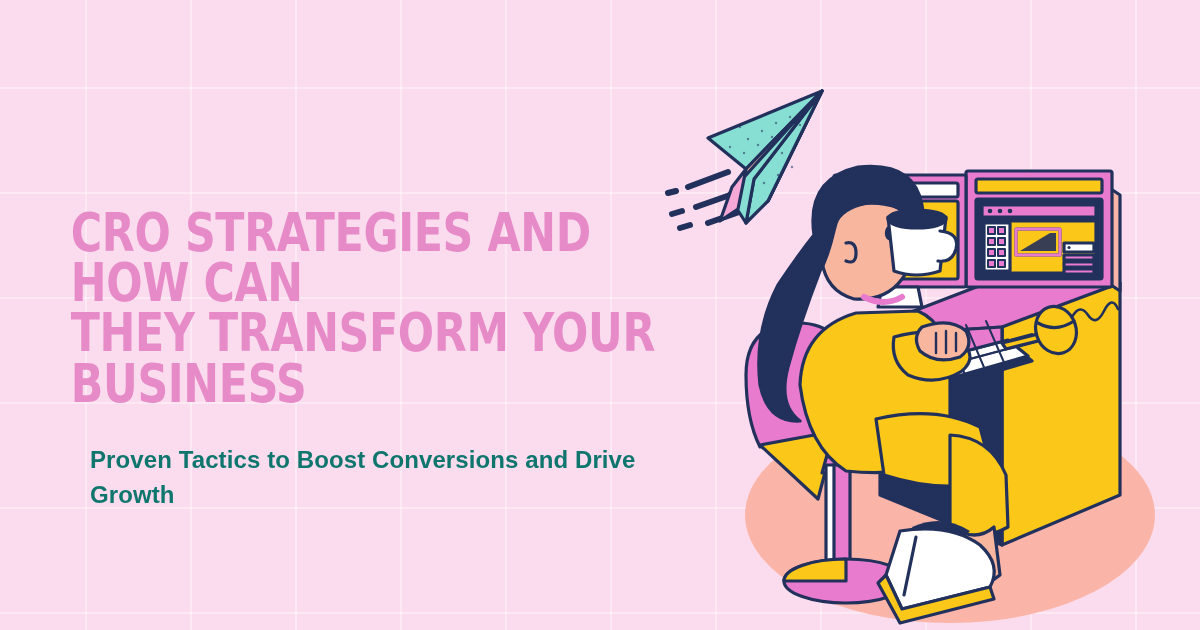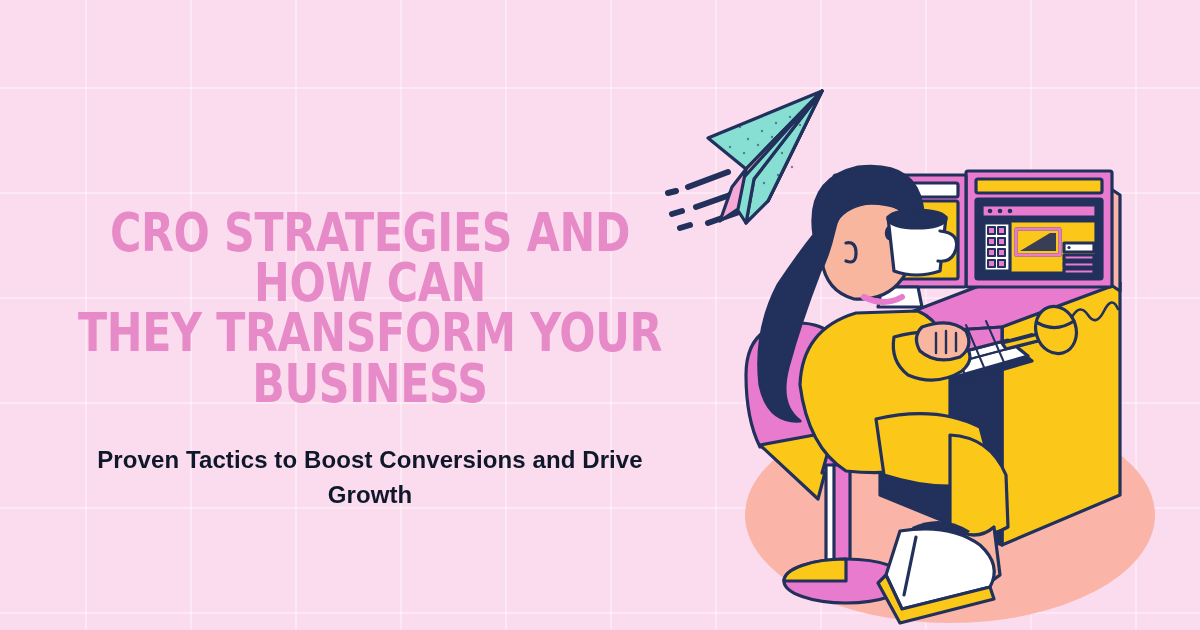--- a/index.html
+++ b/index.html
@@ -23,21 +23,21 @@
       linear-gradient(to right, rgba(255,255,255,0.38) 0 2px, rgba(255,255,255,0) 2px 100%),
       linear-gradient(to bottom, rgba(255,255,255,0.38) 0 2px, rgba(255,255,255,0) 2px 100%);
     background-size: 105px 105px, 105px 105px;
     background-position: -20px -18px, -20px -18px;
     pointer-events: none;
   }
   #text-block {
     position: absolute;
     left: 30px; top: 208px;
     width: 680px;
-    text-align: center;
+    text-align: left;
   }
   #headline {
     margin: 0;
     color: #E78BC8;
     font-family: "DejaVu Sans Condensed", "Liberation Sans Narrow", "Liberation Sans", sans-serif;
     font-weight: 700;
     font-size: 54px;
     line-height: 0.93;
     letter-spacing: -0.4px;
     text-transform: uppercase;
@@ -66,21 +66,21 @@
 <body>
 
 <div id="banner" style="background: rgb(251, 220, 238);">
 
   <div id="grid"></div>
 
   <div id="text-block">
     <h1 id="headline" style="color: rgb(231, 139, 200);">CRO STRATEGIES AND HOW CAN
 THEY TRANSFORM YOUR
 BUSINESS</h1>
-    <p id="subtitle" style="color: #0f172a;">Proven Tactics to Boost Conversions and Drive Growth</p>
+    <p id="subtitle" style="color: #0f766e;">Proven Tactics to Boost Conversions and Drive Growth</p>
   </div>
 
   <div id="illustration">
     <svg width="560" height="560" viewBox="0 0 560 560" xmlns="http://www.w3.org/2000/svg">
       <g stroke="#22305C" stroke-width="3.2" stroke-linejoin="round" stroke-linecap="round" fill="none">
 
         <g stroke="none">
           <ellipse cx="300" cy="440" rx="205" ry="108" fill="#FBB5A8"></ellipse>
         </g>
 

